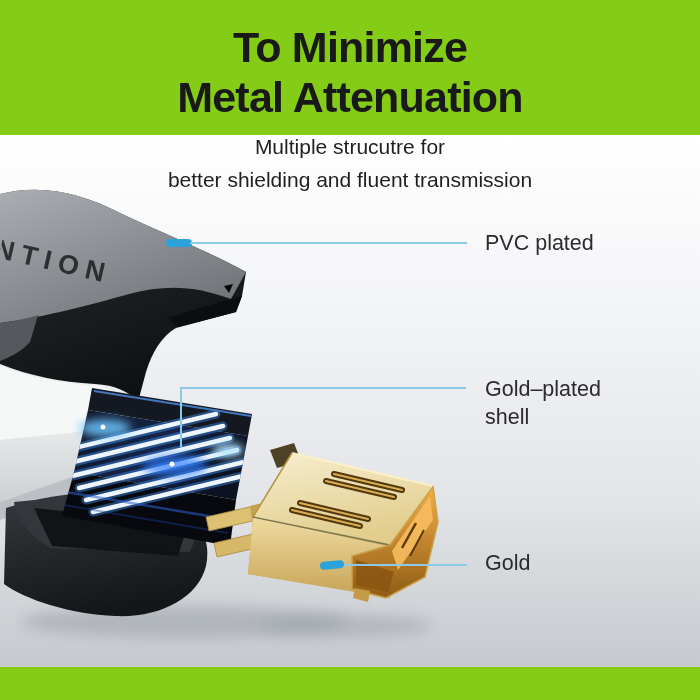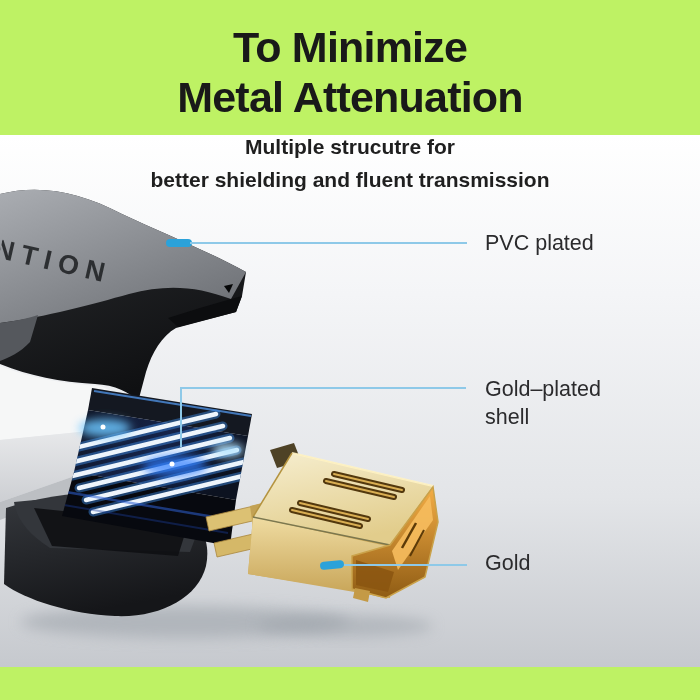--- a/index.html
+++ b/index.html
@@ -1,32 +1,32 @@
 <!DOCTYPE html>
 <html><head>
 <meta charset="utf-8">
 <style>
   html,body{margin:0;padding:0;background:#fff;}
   .stage{
     position:relative;width:700px;height:700px;overflow:hidden;
-    background:#bef264;font-family:"Liberation Sans",sans-serif;
+    background:#84cc16;font-family:"Liberation Sans",sans-serif;
   }
   .product-svg{position:absolute;left:0;top:0;width:700px;height:700px;}
   .title-block{
     position:absolute;left:0;top:22px;width:700px;text-align:center;z-index:3;
   }
   .title-line{
     font-size:43px;line-height:50px;font-weight:700;color:#191919;
     letter-spacing:-0.8px;
   }
   .subtitle-block{
     position:absolute;left:0;top:130px;width:700px;text-align:center;z-index:3;
   }
   .subtitle-line{
-    font-size:21px;line-height:33px;font-weight:700;color:#1f1f1f;
+    font-size:21px;line-height:33px;font-weight:400;color:#1f1f1f;
   }
   .callout-label{
     position:absolute;left:485px;width:205px;z-index:4;
     font-size:21.5px;line-height:28px;font-weight:400;color:#2b2b2d;
   }
   .callout-label span{display:block;}
   #label-pvc{top:229px;}
   #label-pins{top:375px;}
   #label-metal{top:549px;}
 </style>

